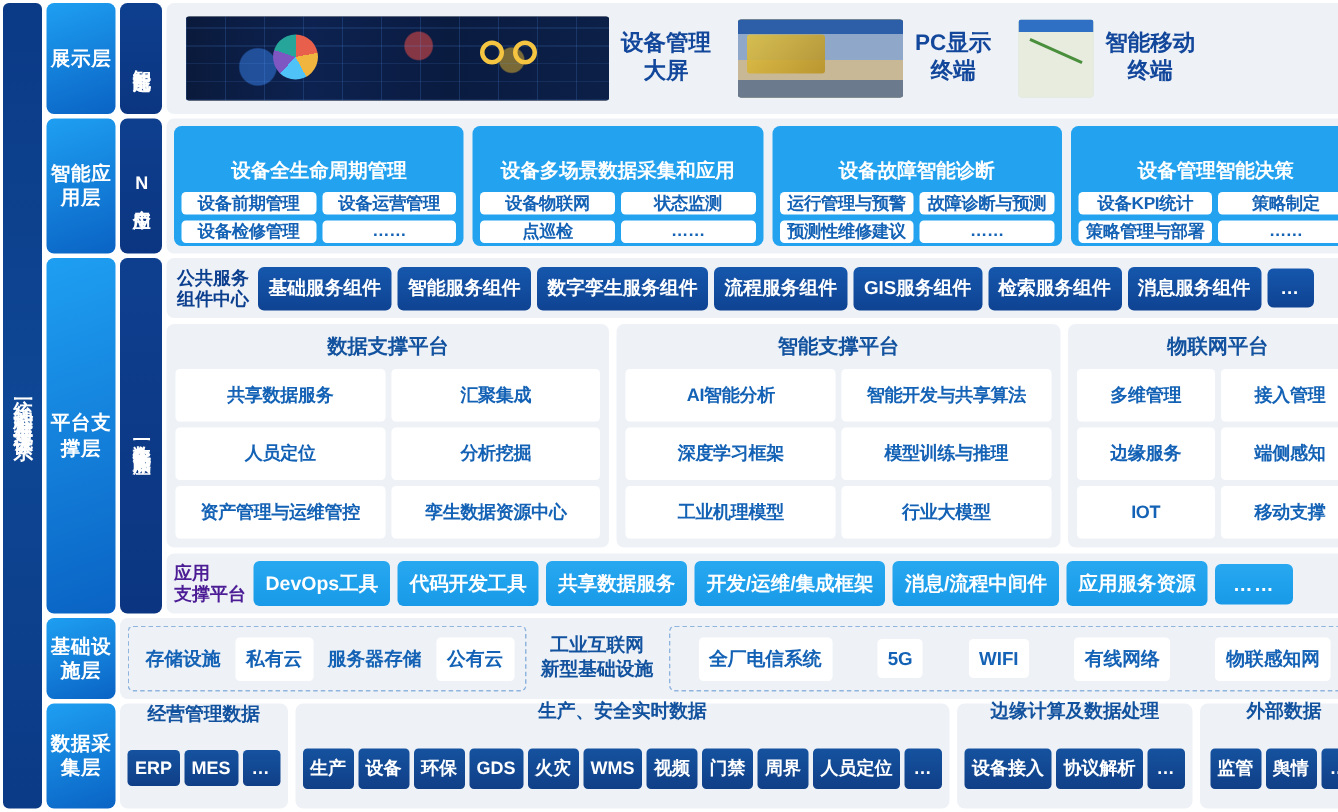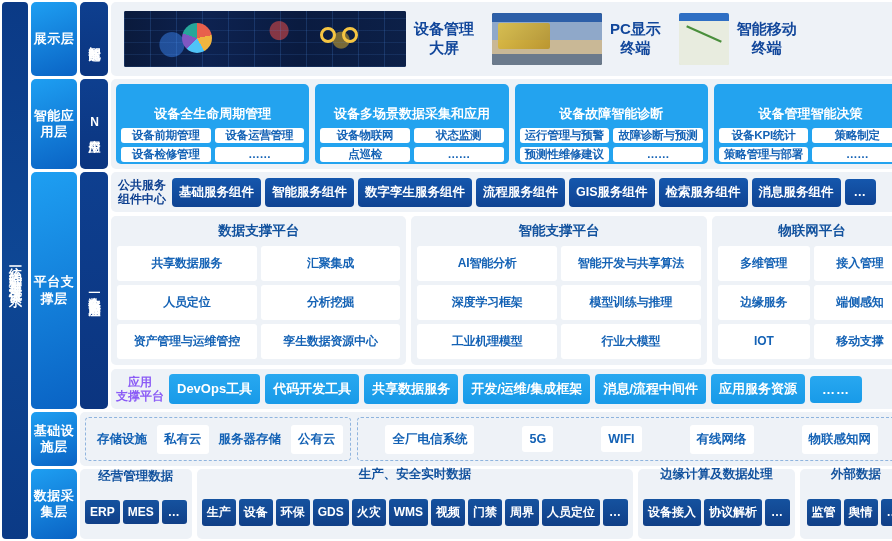--- a/index.html
+++ b/index.html
@@ -296,25 +296,24 @@
   .appsup-bar {
     background: #eef2f7;
     border-radius: 5px;
     display: flex;
     align-items: center;
     padding: 4px 5px;
     gap: 5px;
     height: 40px;
   }
   .appsup-label {
-    color: #8b5cf6;
+    color: #4c1d95;
     font-size: 12px;
     font-weight: 700;
     line-height: 1.2;
-    text-align: center;
     flex-shrink: 0;
     white-space: nowrap;
   }
   .appsup-chip {
     background: linear-gradient(180deg,#28a8f0 0%, #189ae8 100%);
     color: #fff;
     border-radius: 4px;
     font-size: 13px;
     font-weight: 700;
     padding: 6px 8px;
@@ -593,20 +592,24 @@
       </div>
       <div class="panel">
 
         <div class="dash-box g1">
           <div class="infra-plain">存储设施</div>
           <div class="infra-item">私有云</div>
           <div class="infra-plain">服务器存储</div>
           <div class="infra-item">公有云</div>
         </div>
 
+        <div class="infra-head">
+          <div>工业互联网</div>
+          <div>新型基础设施</div>
+        </div>
 
         <div class="dash-box g2" style="justify-content:space-around;">
           <div class="infra-item">全厂电信系统</div>
           <div class="infra-item">5G</div>
           <div class="infra-item">WIFI</div>
           <div class="infra-item">有线网络</div>
           <div class="infra-item">物联感知网</div>
         </div>
 
       </div>

